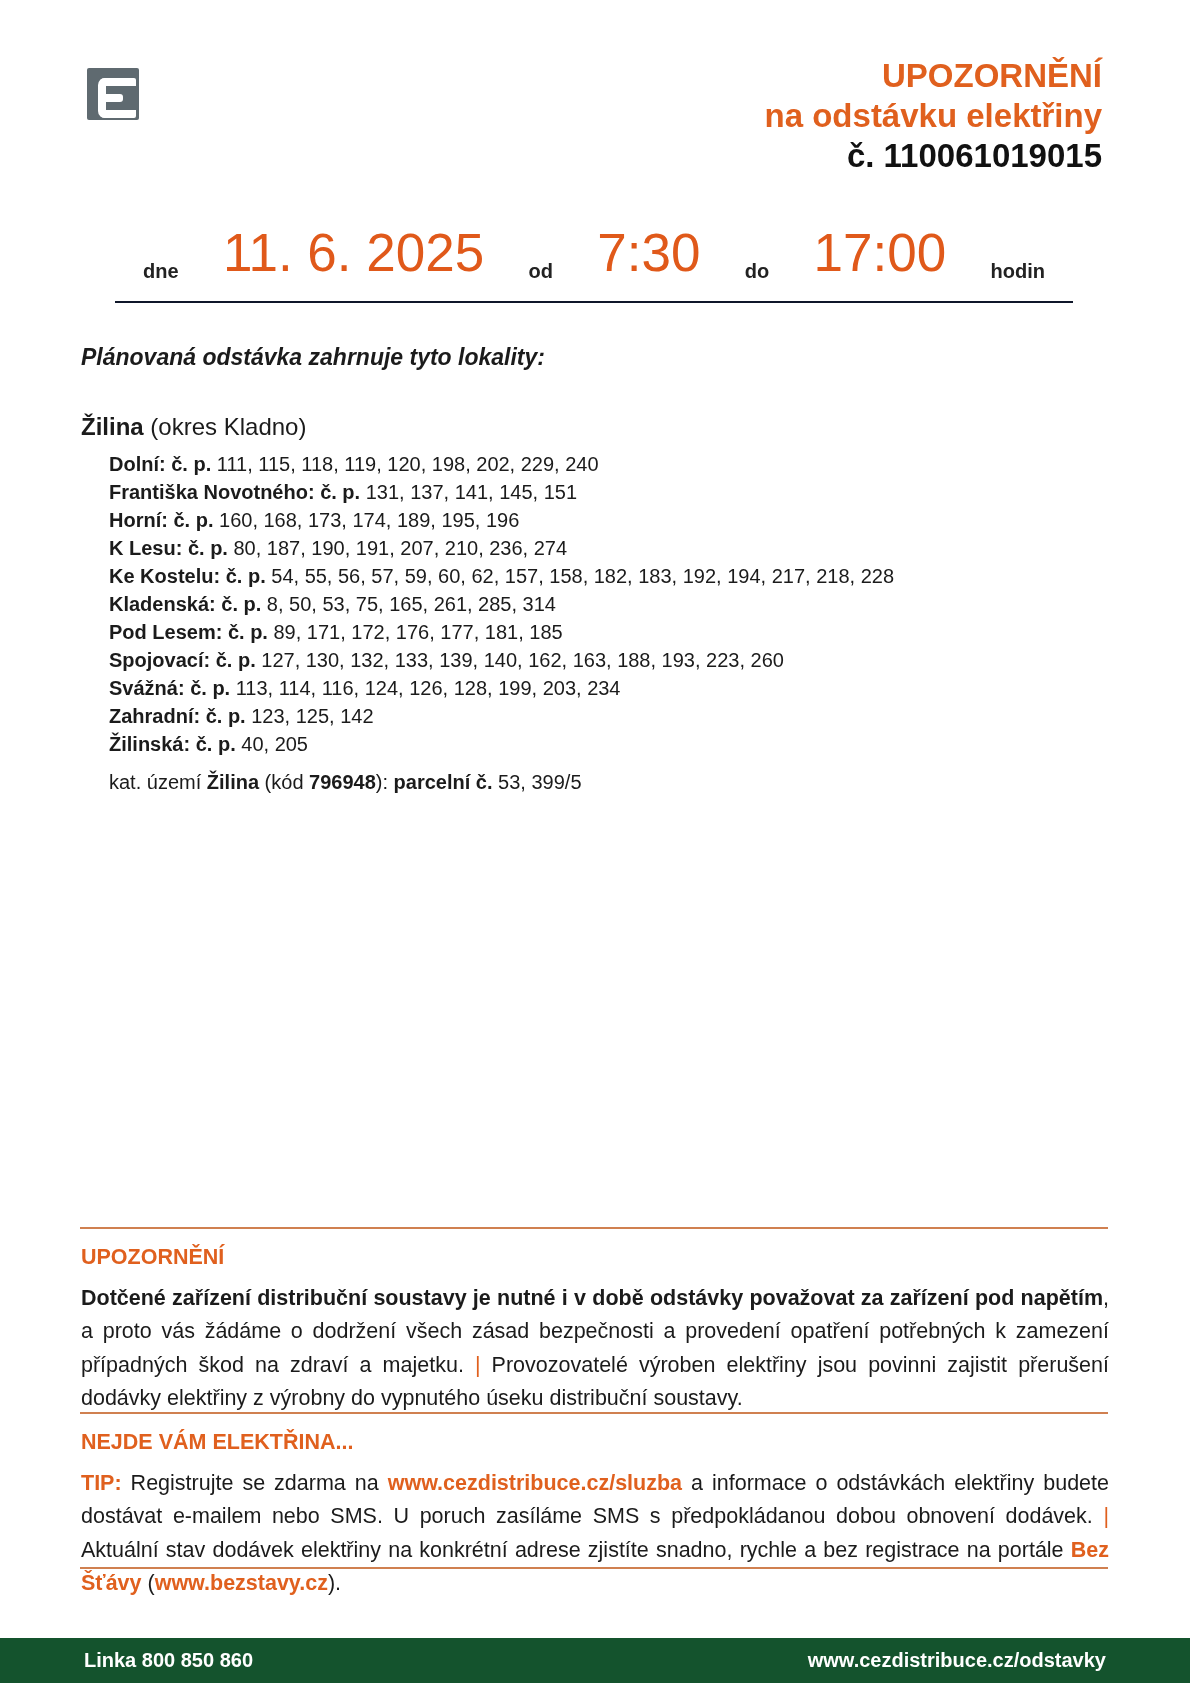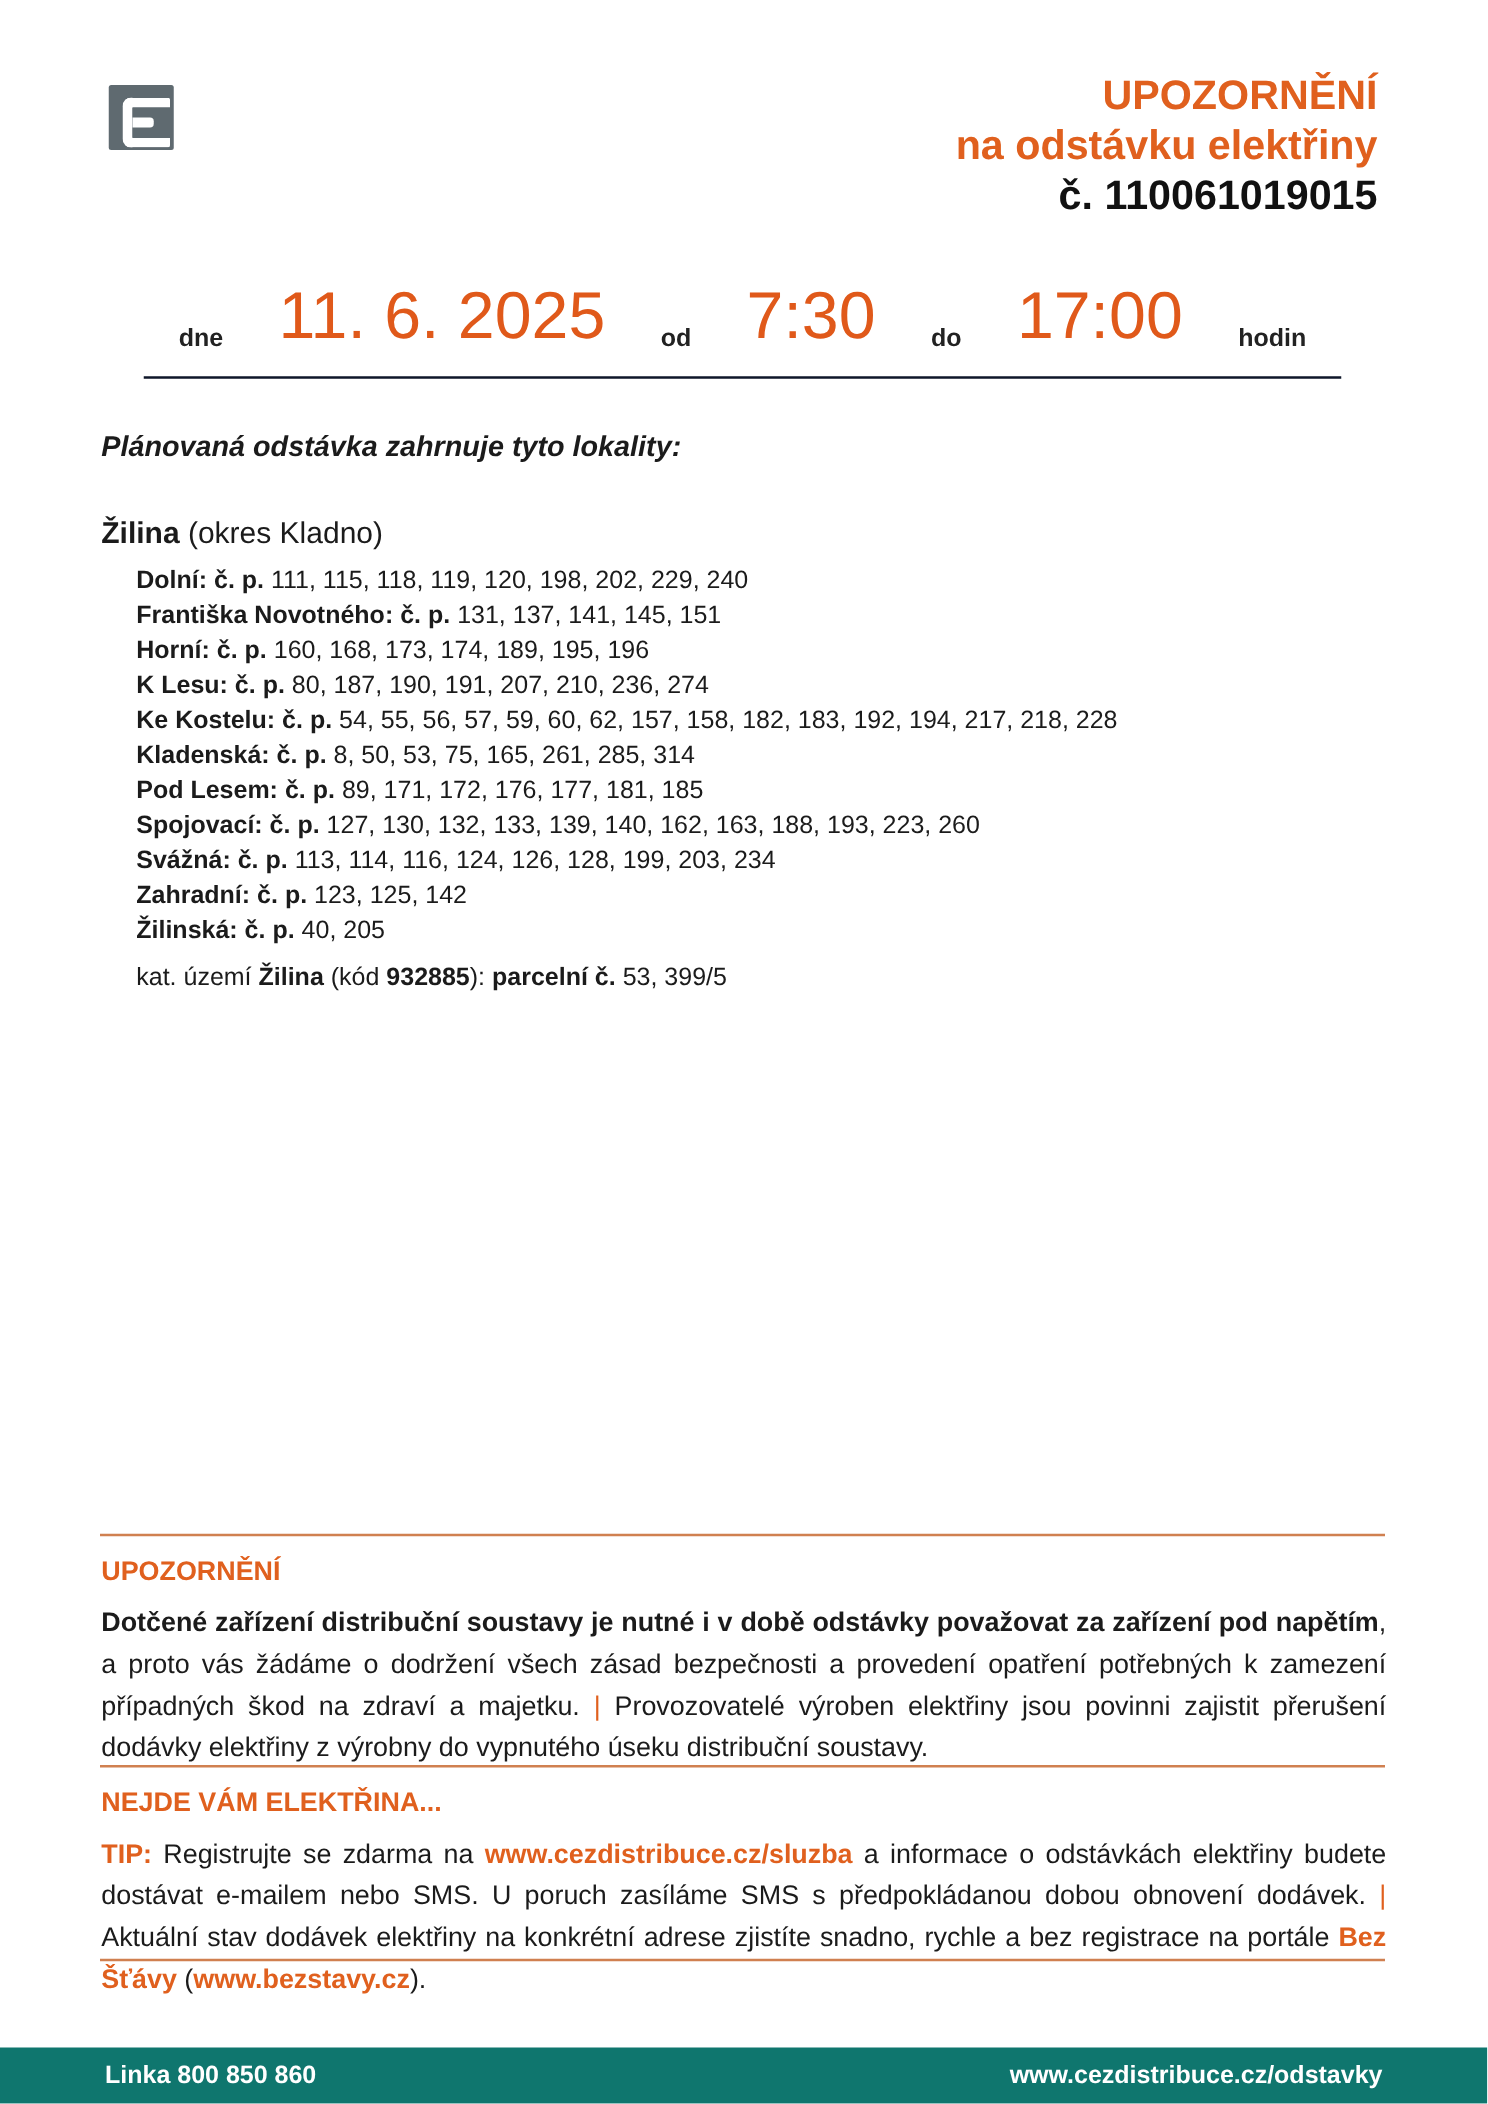--- a/index.html
+++ b/index.html
@@ -57,21 +57,21 @@
   .sec-body { font-size:21.5px; line-height:33.4px; text-align:justify; margin:0; color:#1b1b1b; }
   .sec-body .bold { font-weight:bold; }
   .sec-body .pipe { color:#e0601e; }
   .sec-body .link, .sec-body .accent-b { color:#e0601e; font-weight:bold; text-decoration:none; }
   
   .foot-note {
     position:absolute; left:84px; right:82px; top:1594px;
     display:flex; justify-content:space-between; font-size:16.5px; color:#222;
   }
   .foot-bar {
-    position:absolute; left:0; right:0; bottom:0; height:45px; background:#0f766e;
+    position:absolute; left:0; right:0; bottom:0; height:45px; background:#14532d;
     display:flex; justify-content:space-between; align-items:center;
     padding:0 84px; box-sizing:border-box;
     color:#ffffff; font-size:20px; font-weight:bold;
   }
   .foot-bar a { color:#ffffff; text-decoration:none; }
 </style>
 </head>
 <body>
 
 <div class="page">
@@ -105,21 +105,21 @@
     <div class="street-row"><span class="b">Horní: č. p.</span> <span>160, 168, 173, 174, 189, 195, 196</span></div>
     <div class="street-row"><span class="b">K Lesu: č. p.</span> <span>80, 187, 190, 191, 207, 210, 236, 274</span></div>
     <div class="street-row"><span class="b">Ke Kostelu: č. p.</span> <span>54, 55, 56, 57, 59, 60, 62, 157, 158, 182, 183, 192, 194, 217, 218, 228</span></div>
     <div class="street-row"><span class="b">Kladenská: č. p.</span> <span>8, 50, 53, 75, 165, 261, 285, 314</span></div>
     <div class="street-row"><span class="b">Pod Lesem: č. p.</span> <span>89, 171, 172, 176, 177, 181, 185</span></div>
     <div class="street-row"><span class="b">Spojovací: č. p.</span> <span>127, 130, 132, 133, 139, 140, 162, 163, 188, 193, 223, 260</span></div>
     <div class="street-row"><span class="b">Svážná: č. p.</span> <span>113, 114, 116, 124, 126, 128, 199, 203, 234</span></div>
     <div class="street-row"><span class="b">Zahradní: č. p.</span> <span>123, 125, 142</span></div>
     <div class="street-row"><span class="b">Žilinská: č. p.</span> <span>40, 205</span></div>
 
-    <div class="cad"><span>kat. území </span><span class="b">Žilina</span><span> (kód </span><span class="b">932885</span><span>): </span><span class="b">parcelní č.</span><span> 53, 399/5</span></div>
+    <div class="cad"><span>kat. území </span><span class="b">Žilina</span><span> (kód </span><span class="b">796948</span><span>): </span><span class="b">parcelní č.</span><span> 53, 399/5</span></div>
   </div>
 
   <div class="sep sep1"></div>
   <div class="section notice">
     <p class="sec-heading">UPOZORNĚNÍ</p>
     <p class="sec-body"><span class="bold">Dotčené zařízení distribuční soustavy je nutné i v době odstávky považovat za zařízení pod napětím</span><span>, a proto vás žádáme o dodržení všech zásad bezpečnosti a provedení opatření potřebných k zamezení případných škod na zdraví a majetku. </span><span class="pipe">|</span><span> Provozovatelé výroben elektřiny jsou povinni zajistit přerušení dodávky elektřiny z výrobny do vypnutého úseku distribuční soustavy.</span></p>
   </div>
 
   <div class="sep sep2"></div>
   <div class="section tip">

